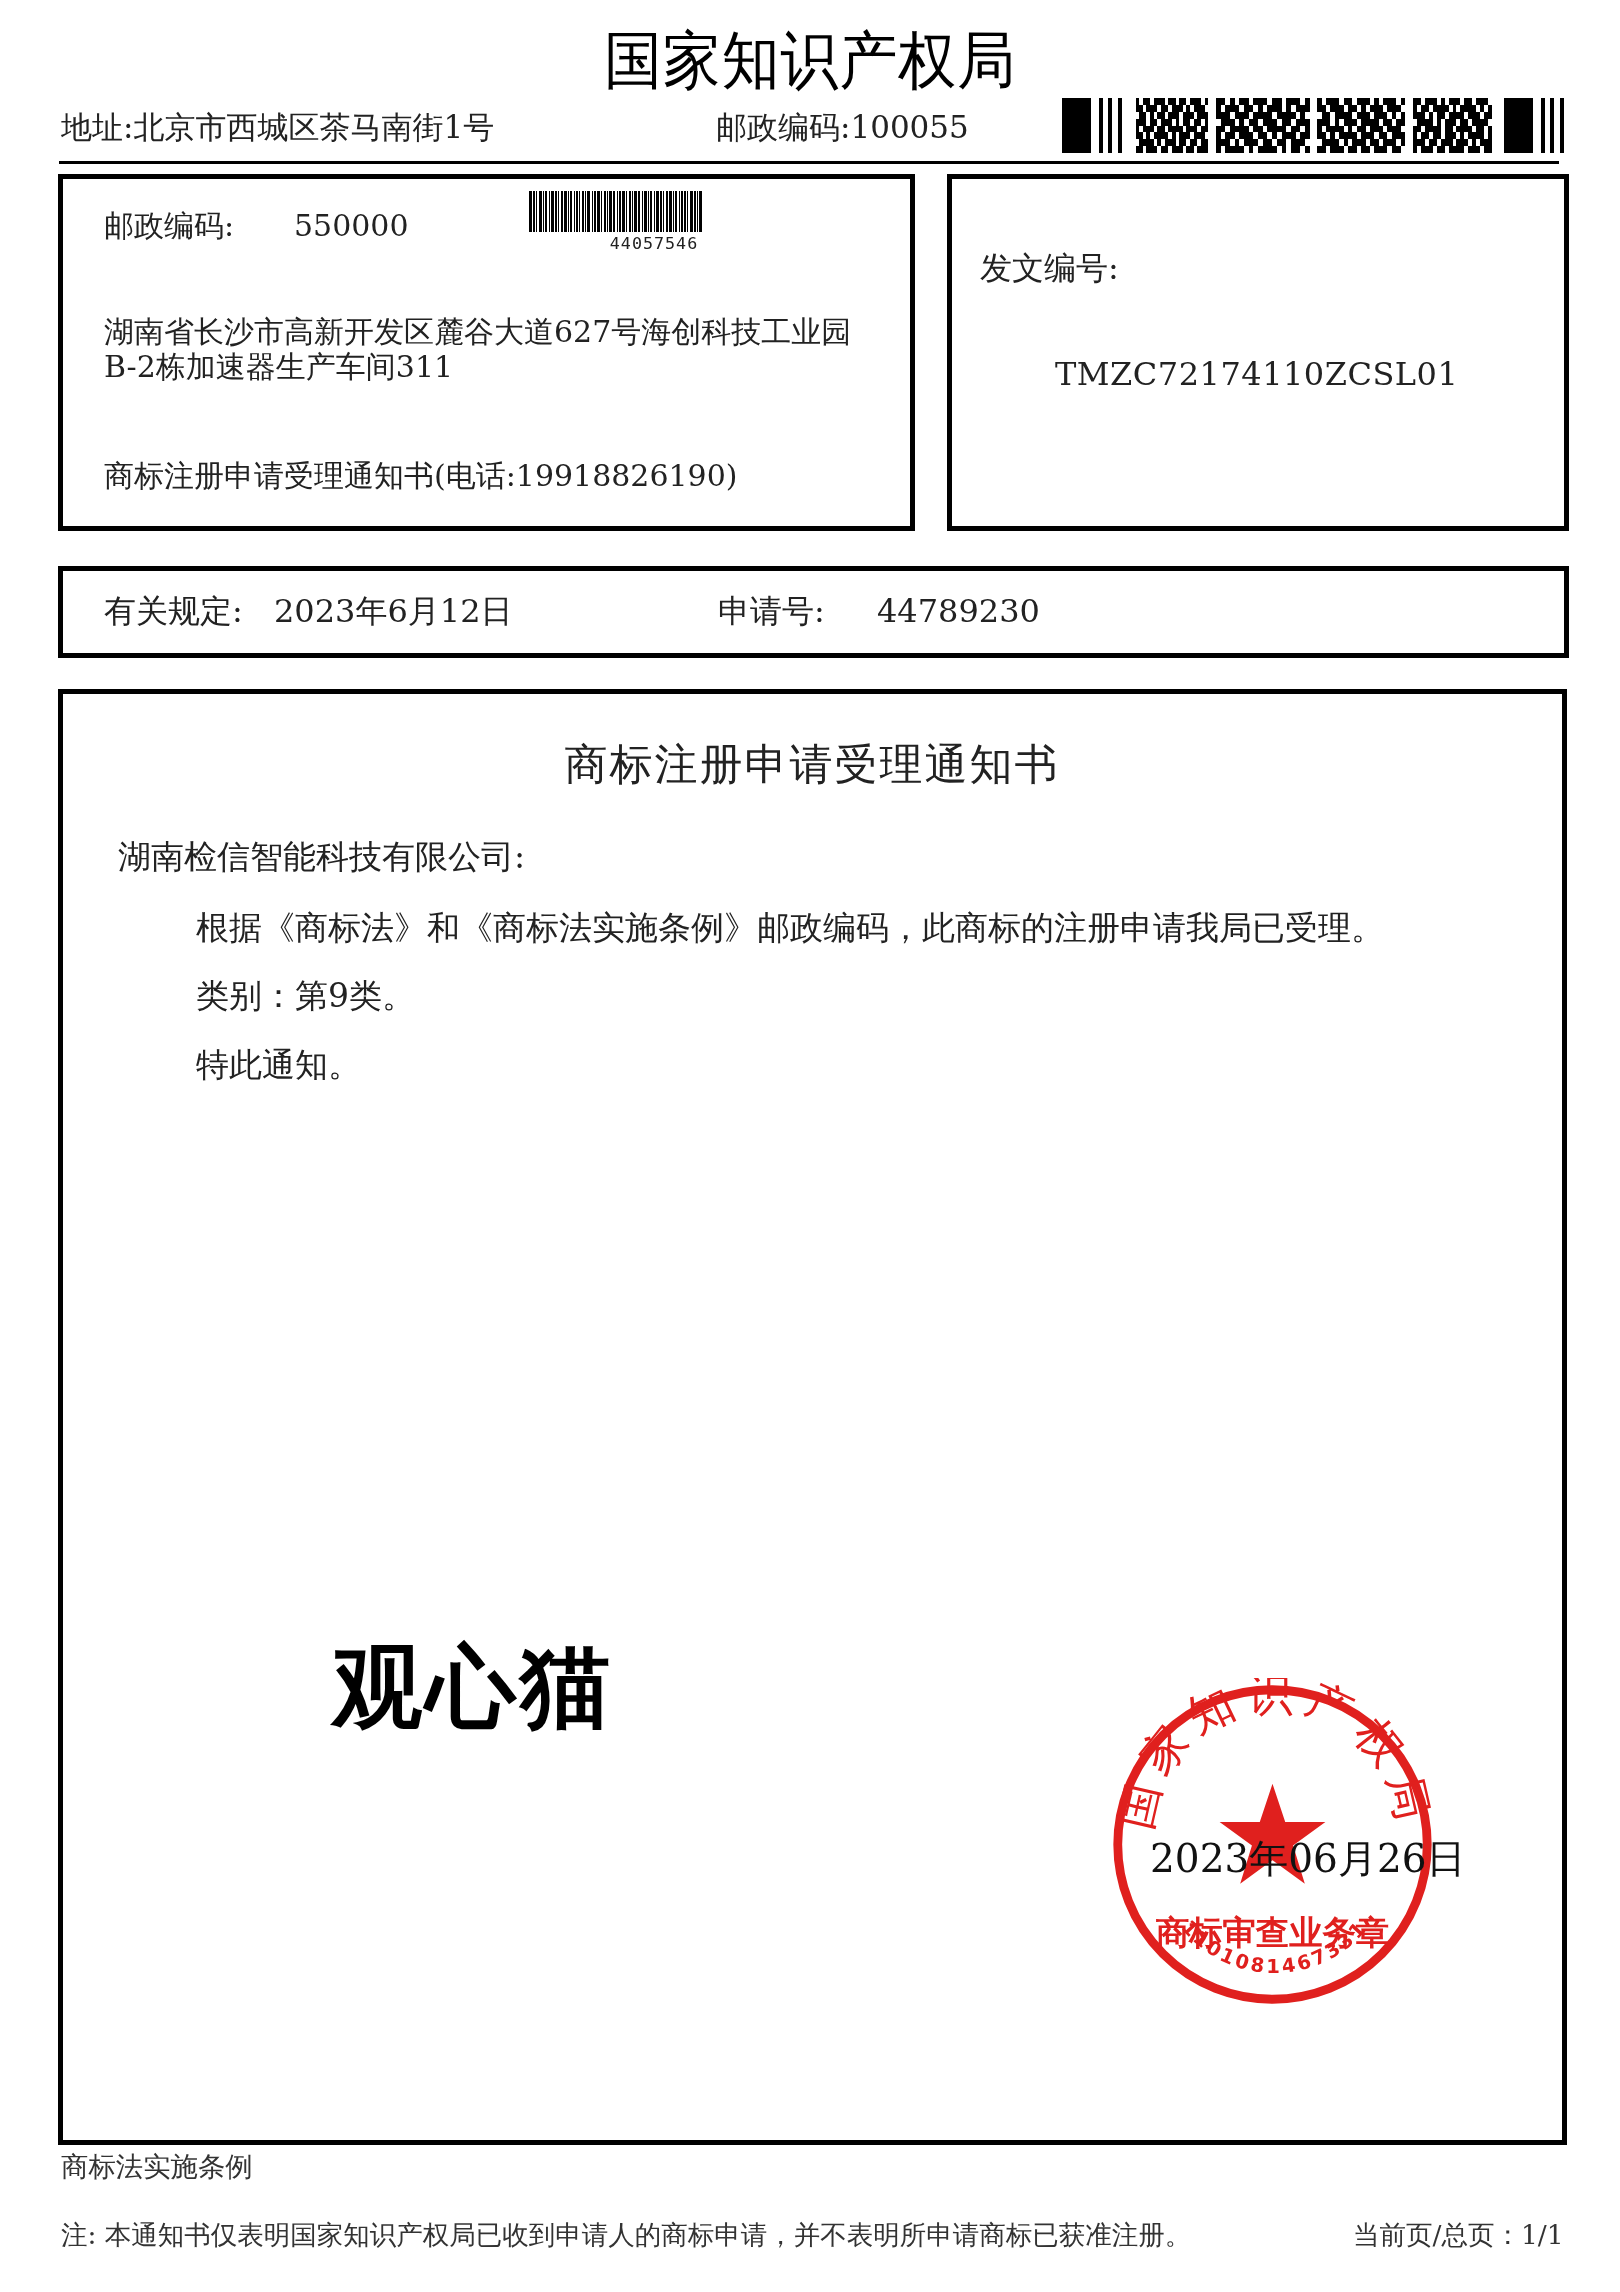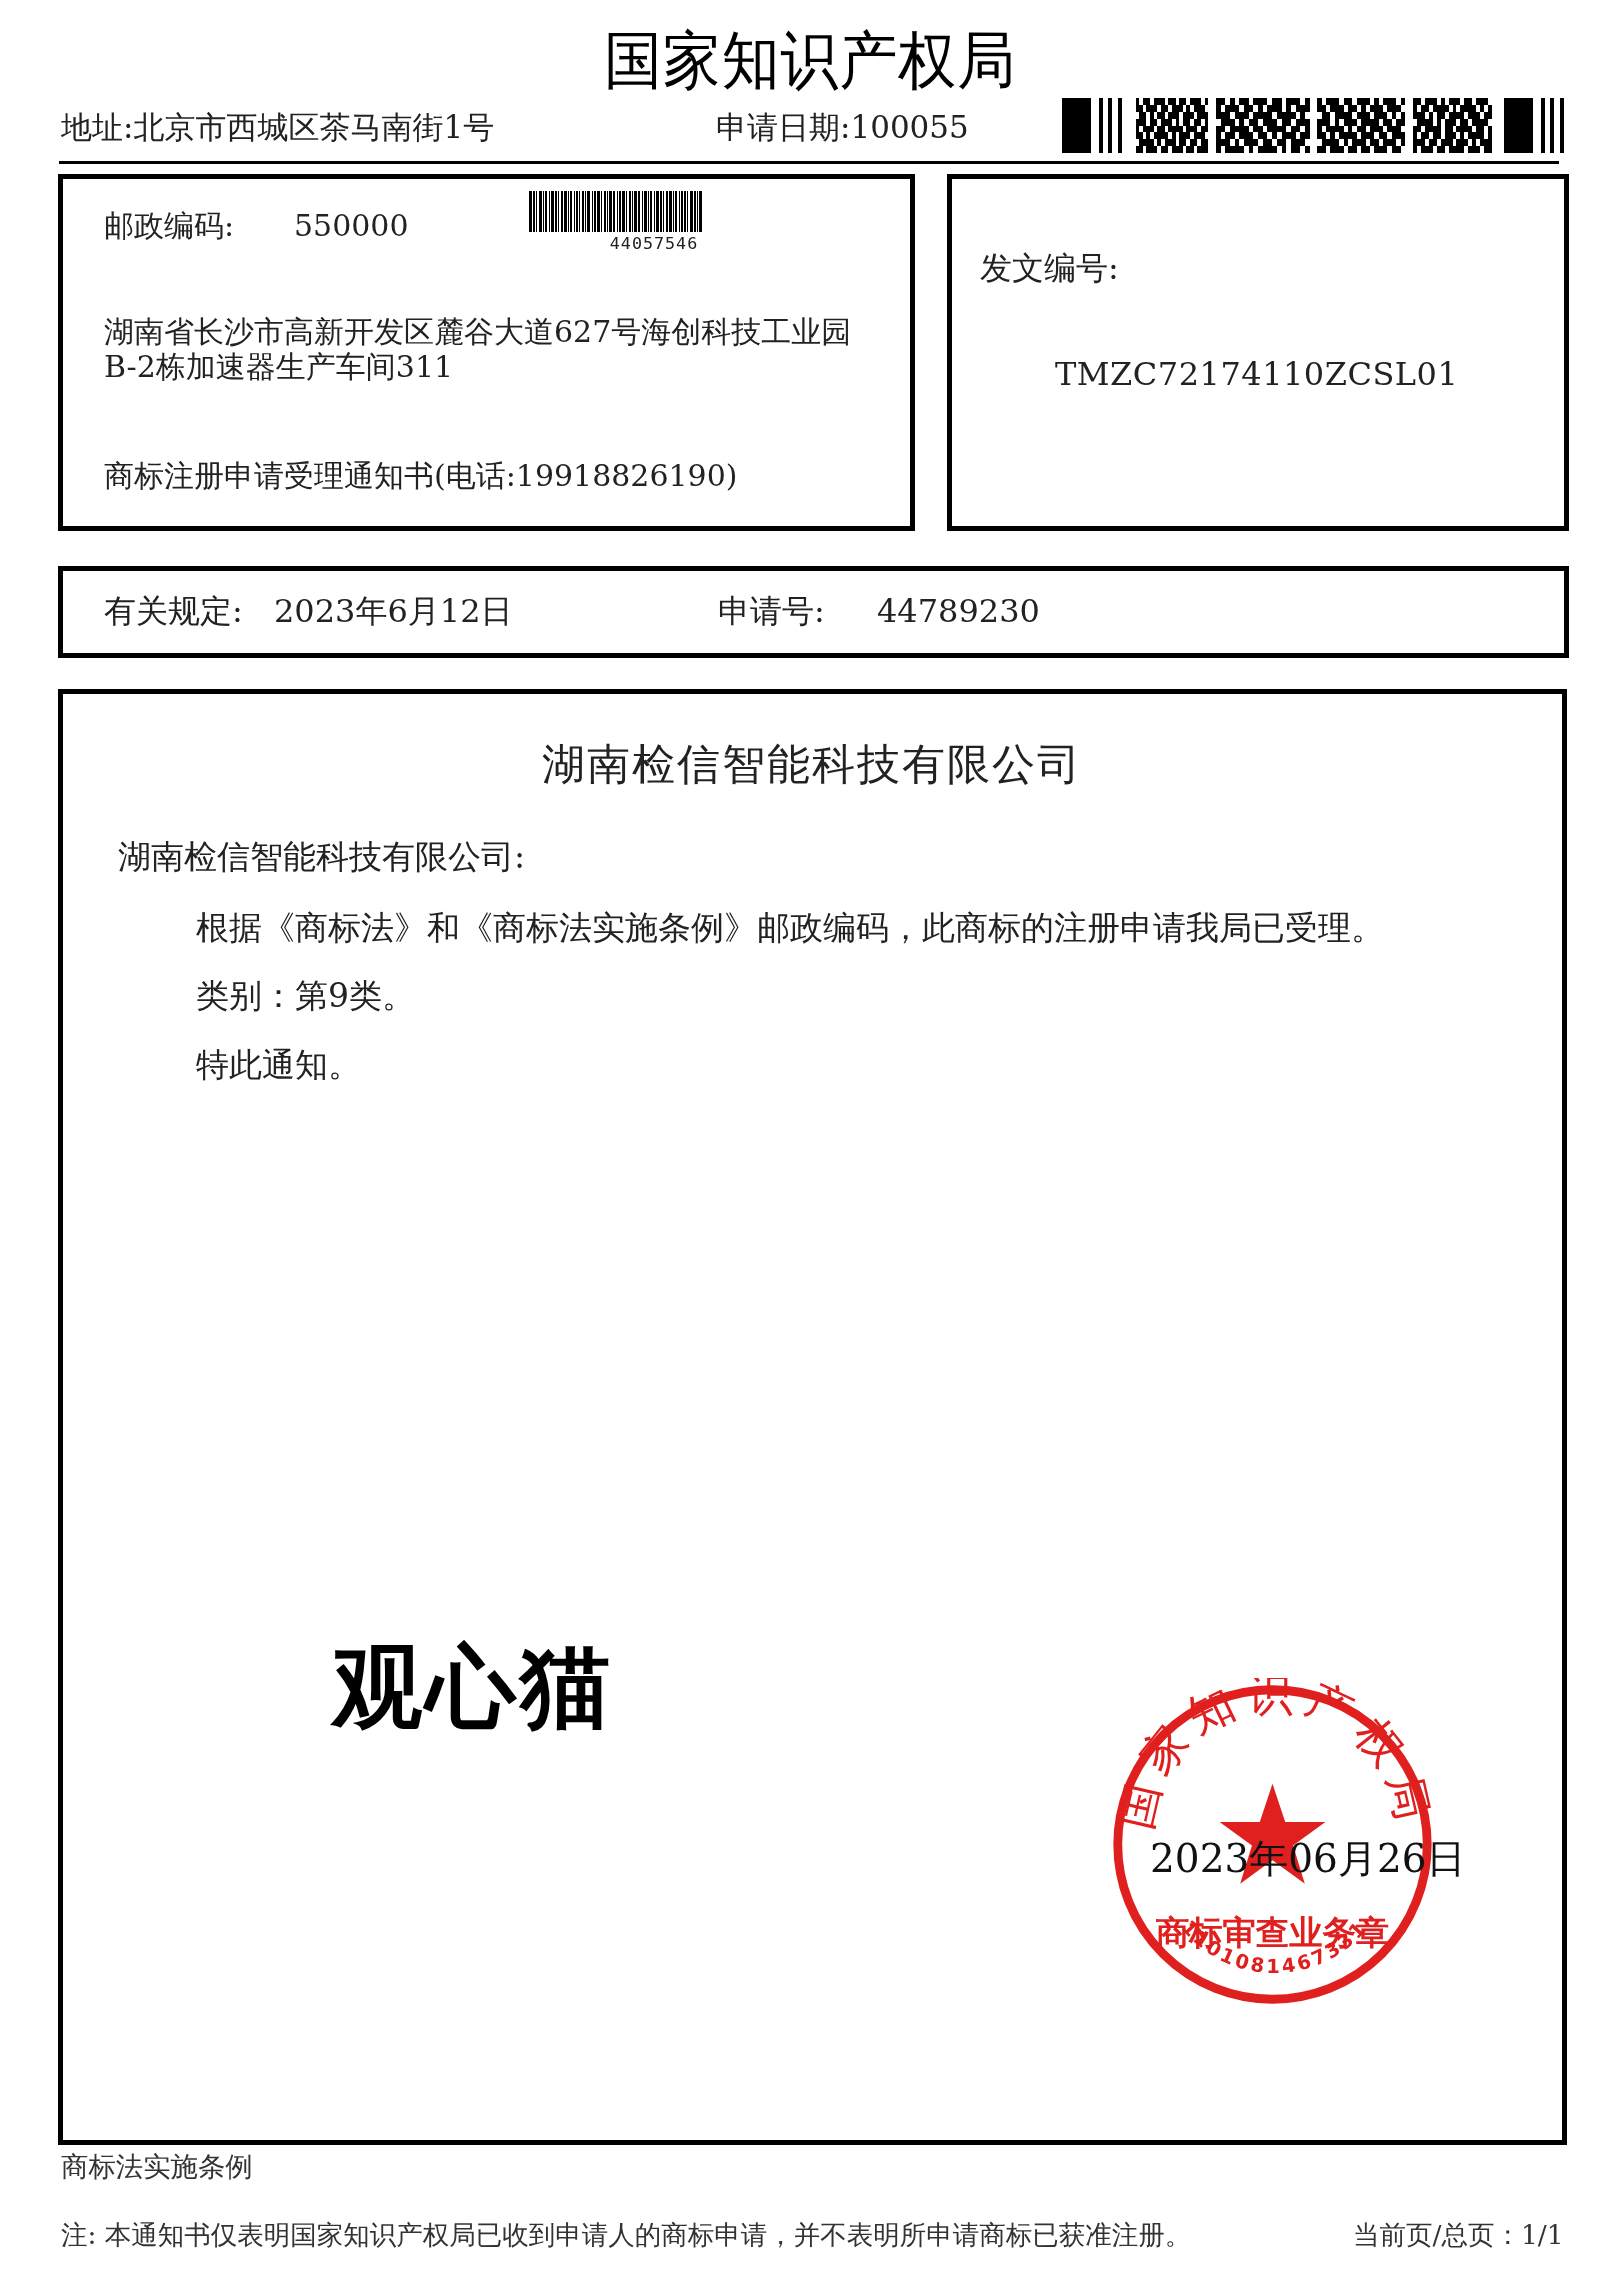--- a/index.html
+++ b/index.html
@@ -34,21 +34,21 @@
     .seal-date { left:1150px; top:1835px; font-size:39px; line-height:47px; color:#111; white-space:nowrap; }
     .footer-city { left:61px; top:2149px; font-size:27.4px; line-height:35px; color:#333; }
     .footer-note { left:61px; top:2217px; font-size:26.5px; line-height:35px; color:#333; }
     .footer-page { left:1353px; top:2217px; font-size:26.5px; line-height:35px; color:#333; }
   </style>
 </head>
 <body>
 
 <div class="abs office-title">国家知识产权局</div>
 <div class="abs hdr-text" style="left:61px;">地址:北京市西城区茶马南街1号</div>
-<div class="abs hdr-text" style="left:716px;">申请日期:100055</div>
+<div class="abs hdr-text" style="left:716px;">邮政编码:100055</div>
 
 <div class="abs barcode-2d">
   <div class="b" style="width:29px"></div>
     <div class="g" style="width:7.8px"></div>
   <div class="b" style="width:3.9px"></div>
     <div class="g" style="width:5.9px"></div>
   <div class="b" style="width:3.9px"></div>
     <div class="g" style="width:5.9px"></div>
   <div class="b" style="width:3.9px"></div>
     <div class="g" style="width:13.7px"></div>
@@ -842,21 +842,21 @@
 <div class="abs t30" style="left:980px; top:249px; font-size:32px;">发文编号:</div>
 <div class="abs t30" style="left:1055px; top:355px; font-size:32px; letter-spacing:0.5px;">TMZC72174110ZCSL01</div>
 
 <div class="abs box" style="left:58px; top:566px; width:1511px; height:92px;"></div>
 <div class="abs t30" style="left:104px; top:592px; font-size:32px;">有关规定:</div>
 <div class="abs t30" style="left:274px; top:592px; font-size:32px;">2023年6月12日</div>
 <div class="abs t30" style="left:718px; top:592px; font-size:32px;">申请号:</div>
 <div class="abs t30" style="left:877px; top:592px; font-size:32px;">44789230</div>
 
 <div class="abs box" style="left:58px; top:689px; width:1509px; height:1456px;"></div>
-<div class="abs notice-title">湖南检信智能科技有限公司</div>
+<div class="abs notice-title">商标注册申请受理通知书</div>
 <div class="abs body-line" style="left:118px; top:835px;">湖南检信智能科技有限公司:</div>
 <div class="abs body-line" style="left:196px; top:906px;">根据《商标法》和《商标法实施条例》邮政编码，此商标的注册申请我局已受理。</div>
 <div class="abs body-line" style="left:196px; top:974px;">类别：第9类。</div>
 <div class="abs body-line" style="left:196px; top:1043px;">特此通知。</div>
 
 <div class="abs mark">
   <span>观心猫</span>
 </div>
 
 <svg class="abs seal" viewBox="0 0 340 340">

